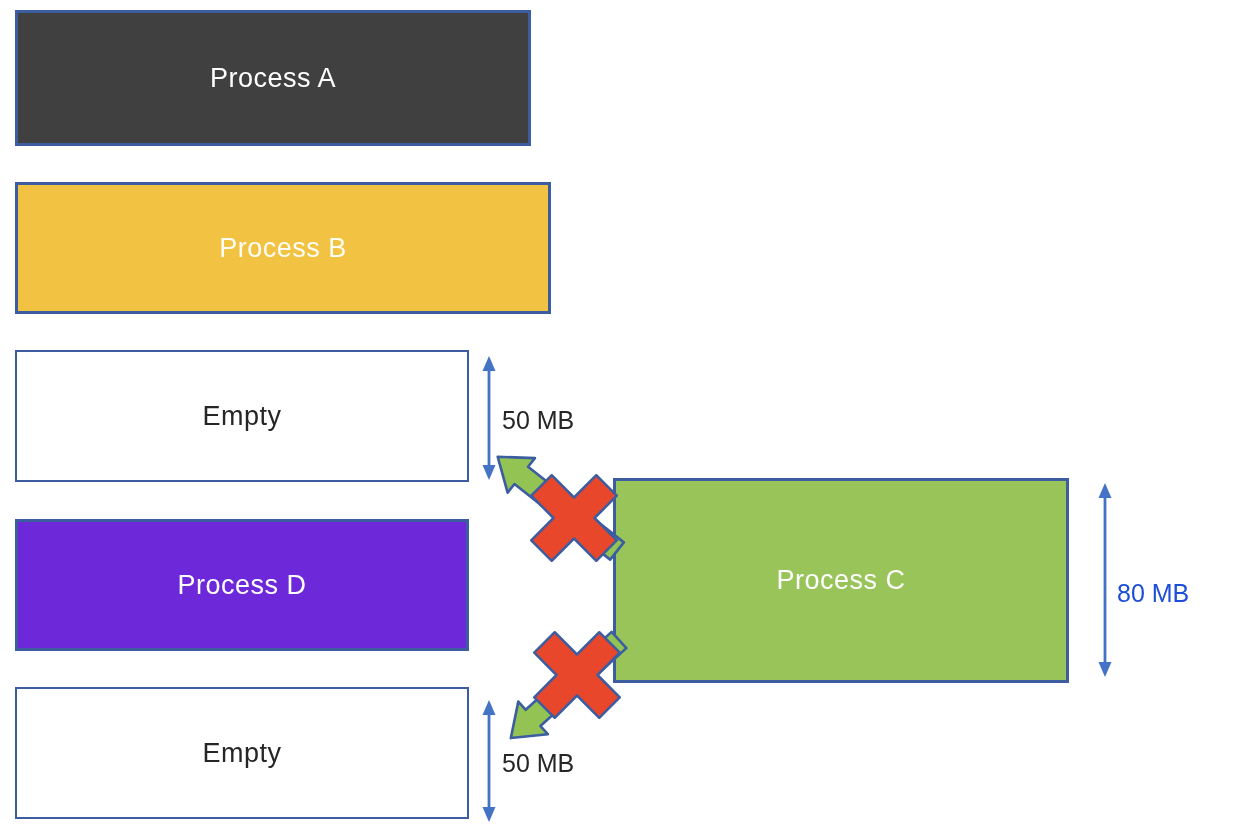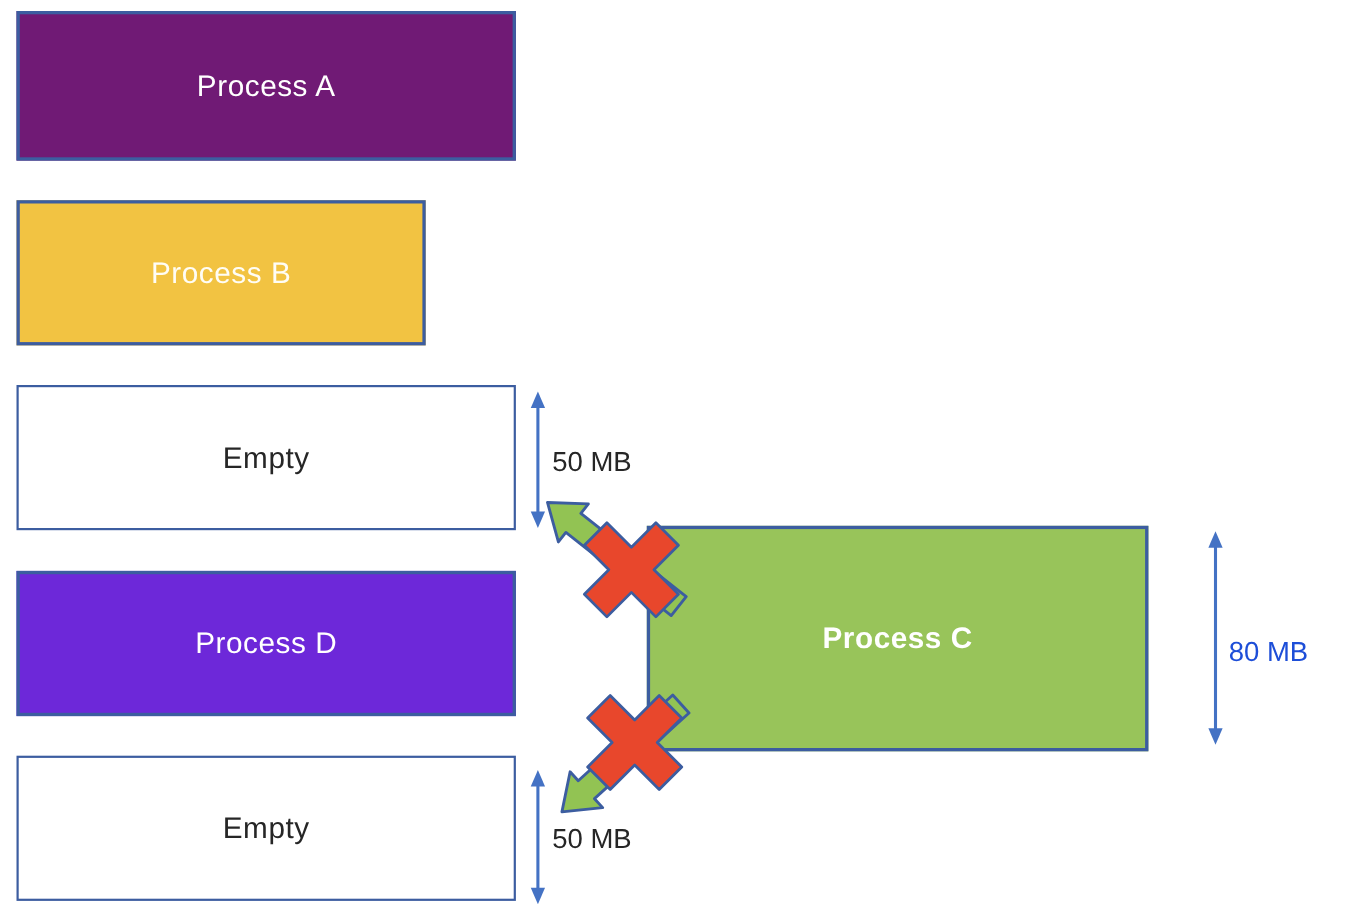--- a/index.html
+++ b/index.html
@@ -38,41 +38,41 @@
     left: 0; top: 0;
     width: 1240px;
     height: 838px;
   }
 </style>
 </head>
 <body>
 
 <div class="stage">
 
-  <div class="block" style="left: 15px; top: 10px; width: 454px; height: 136px; background-color: #701a75; color: rgb(255, 255, 255); border-color: rgb(60, 93, 160);">
+  <div class="block" style="left: 15px; top: 10px; width: 516px; height: 136px; background-color: #404040; color: rgb(255, 255, 255); border-color: rgb(60, 93, 160);">
     <span class="block-label">Process A</span>
   </div>
 
-  <div class="block" style="left: 15px; top: 182px; width: 372px; height: 132px; background-color: rgb(242, 195, 66); color: rgb(255, 253, 245); border-color: rgb(60, 93, 160);">
+  <div class="block" style="left: 15px; top: 182px; width: 536px; height: 132px; background-color: rgb(242, 195, 66); color: rgb(255, 253, 245); border-color: rgb(60, 93, 160);">
     <span class="block-label">Process B</span>
   </div>
 
   <div class="block" style="left: 15px; top: 350px; width: 454px; height: 132px; border-width: 2.5px; background-color: rgb(255, 255, 255); color: rgb(38, 38, 38); border-color: rgb(60, 93, 160);">
     <span class="block-label">Empty</span>
   </div>
 
   <div class="block" style="left: 15px; top: 519px; width: 454px; height: 132px; background-color: #6d28d9; color: rgb(255, 255, 255); border-color: rgb(60, 93, 160);">
     <span class="block-label">Process D</span>
   </div>
 
   <div class="block" style="left: 15px; top: 687px; width: 454px; height: 132px; border-width: 2.5px; background-color: rgb(255, 255, 255); color: rgb(38, 38, 38); border-color: rgb(60, 93, 160);">
     <span class="block-label">Empty</span>
   </div>
 
-  <div class="block" style="left: 588px; top: 478px; width: 456px; height: 205px; background-color: rgb(152, 196, 90); color: rgb(255, 255, 255); border-color: rgb(60, 93, 160); font-weight: bold;">
+  <div class="block" style="left: 613px; top: 478px; width: 456px; height: 205px; background-color: rgb(152, 196, 90); color: rgb(255, 255, 255); border-color: rgb(60, 93, 160);">
     <span class="block-label">Process C</span>
   </div>
 
   <svg class="overlay" viewBox="0 0 1240 838" xmlns="http://www.w3.org/2000/svg">
 
     <g>
       <line x1="489" y1="368" x2="489" y2="468" stroke-width="2.8" style="stroke: rgb(68, 114, 196);"></line>
       <polygon points="489,356 482.5,371 495.5,371" style="fill: rgb(68, 114, 196);"></polygon>
       <polygon points="489,480 482.5,465 495.5,465" style="fill: rgb(68, 114, 196);"></polygon>
     </g>

